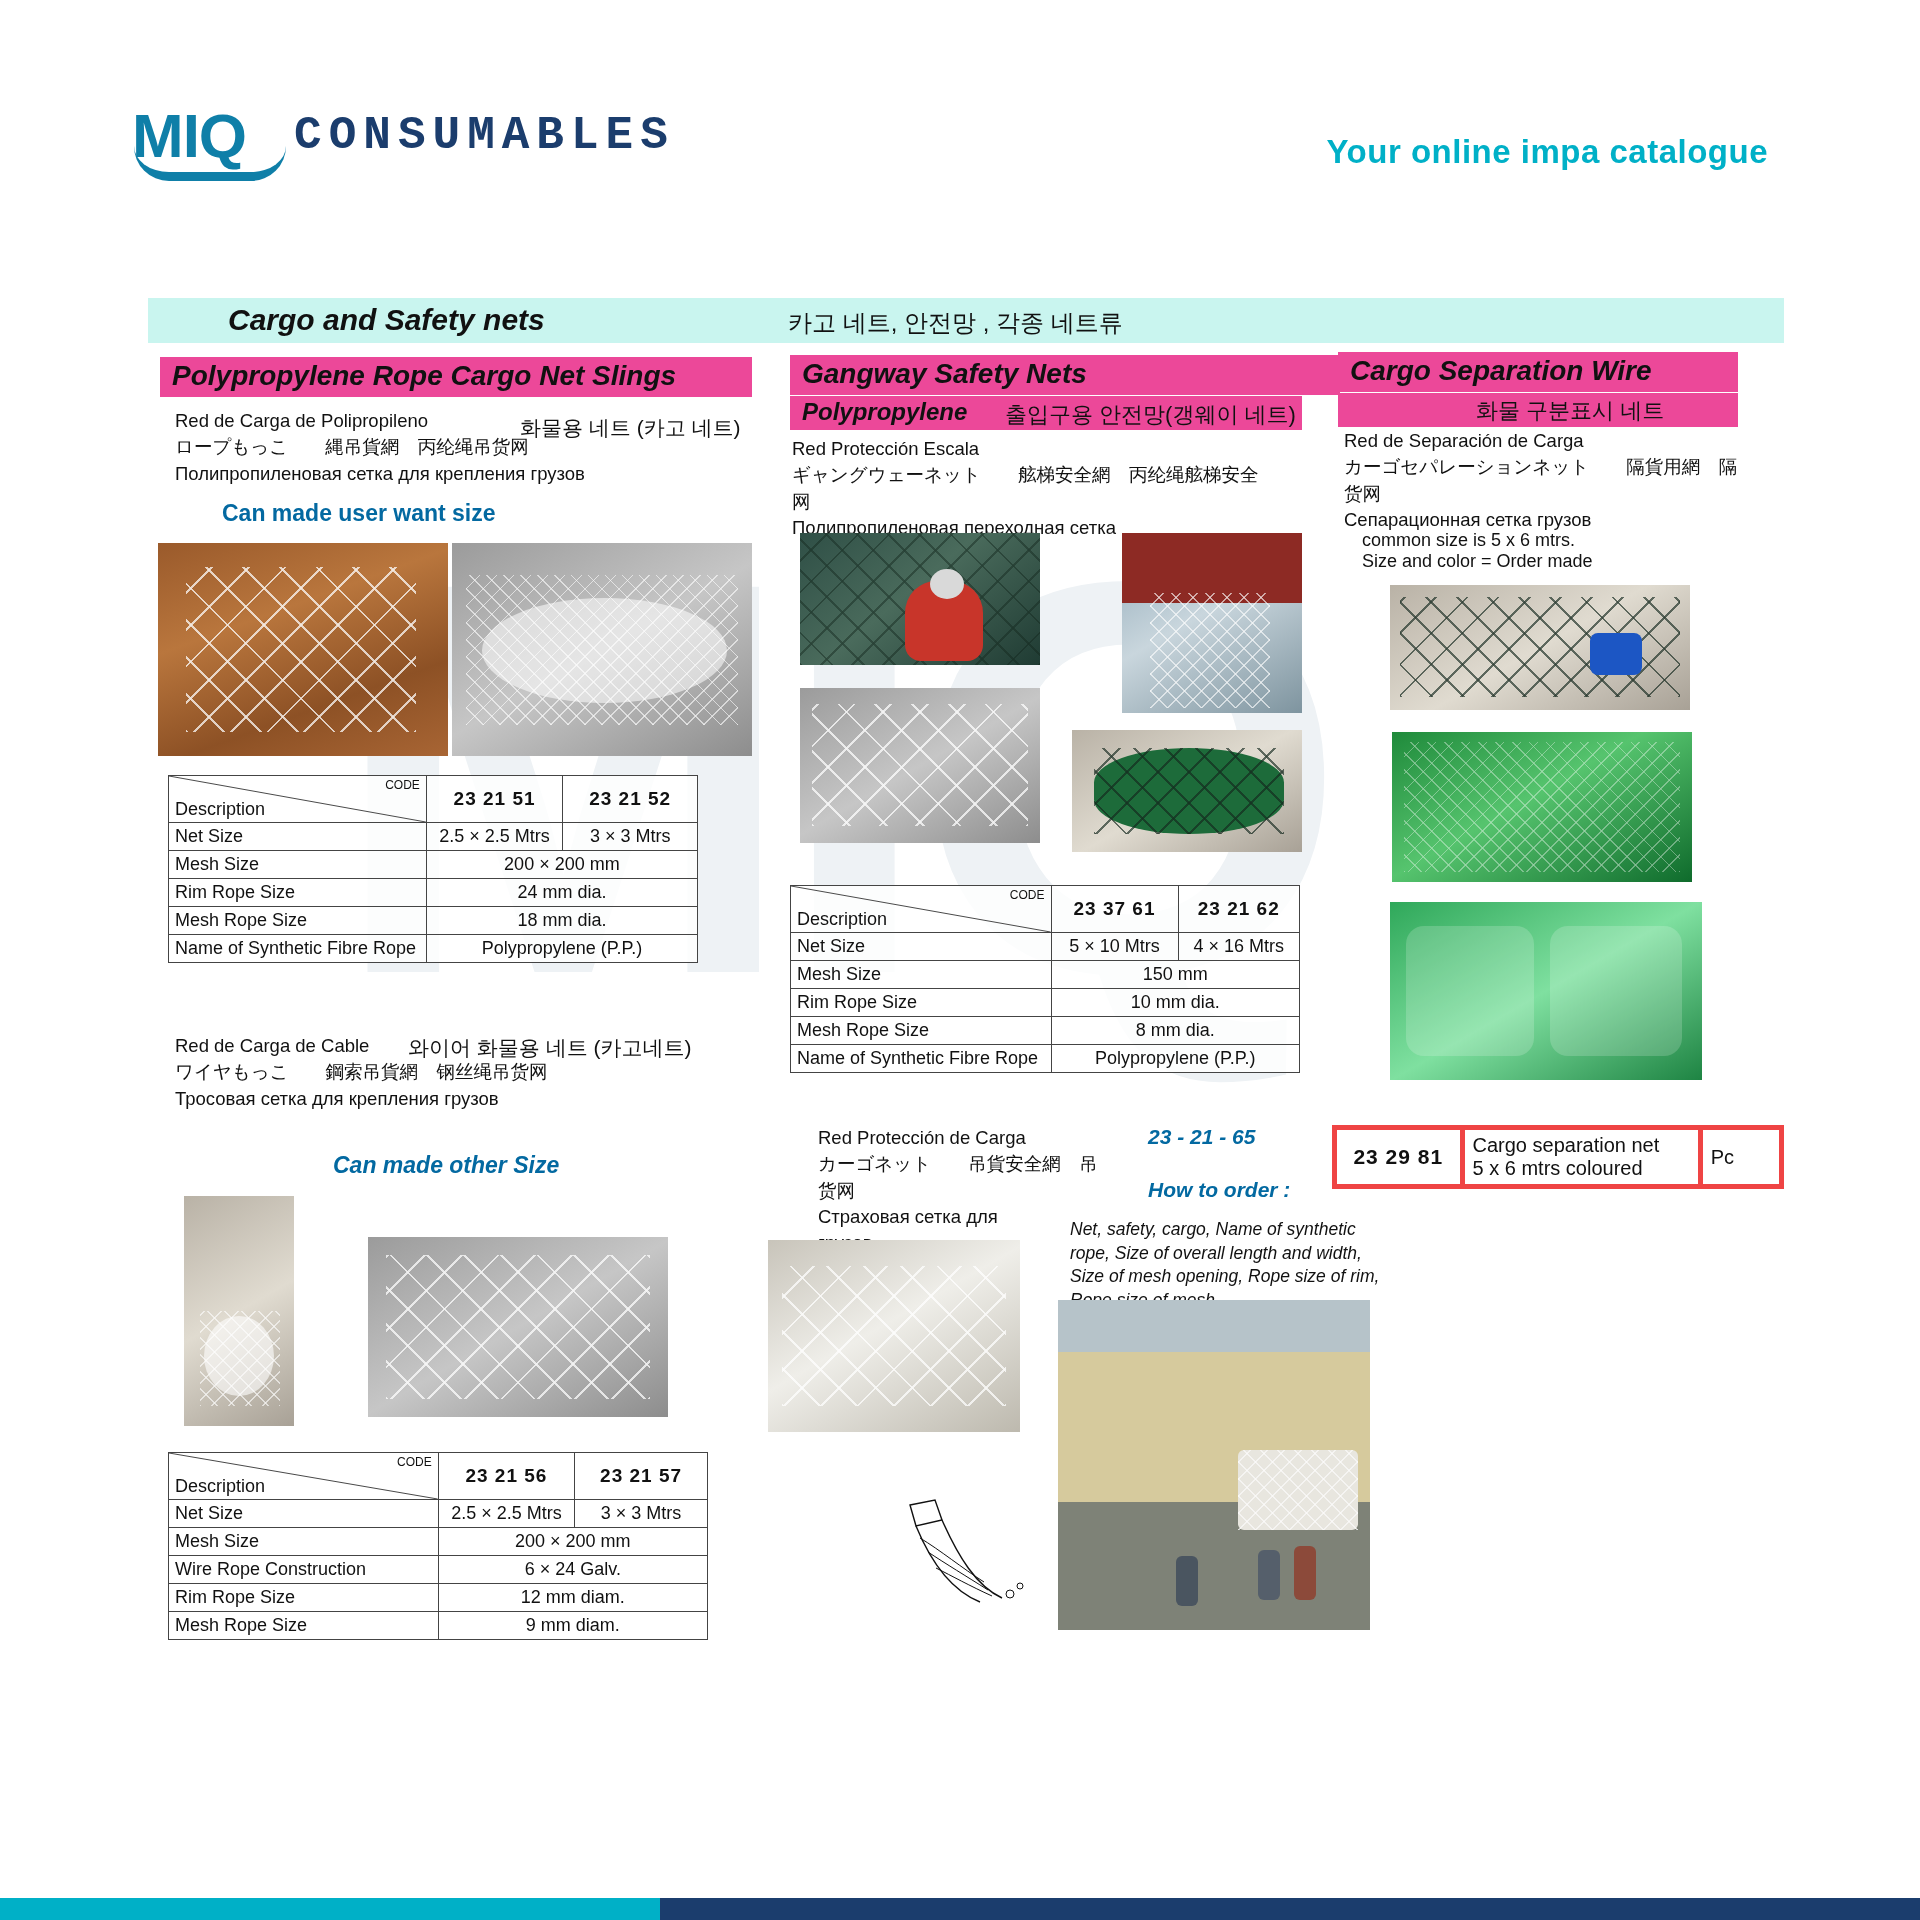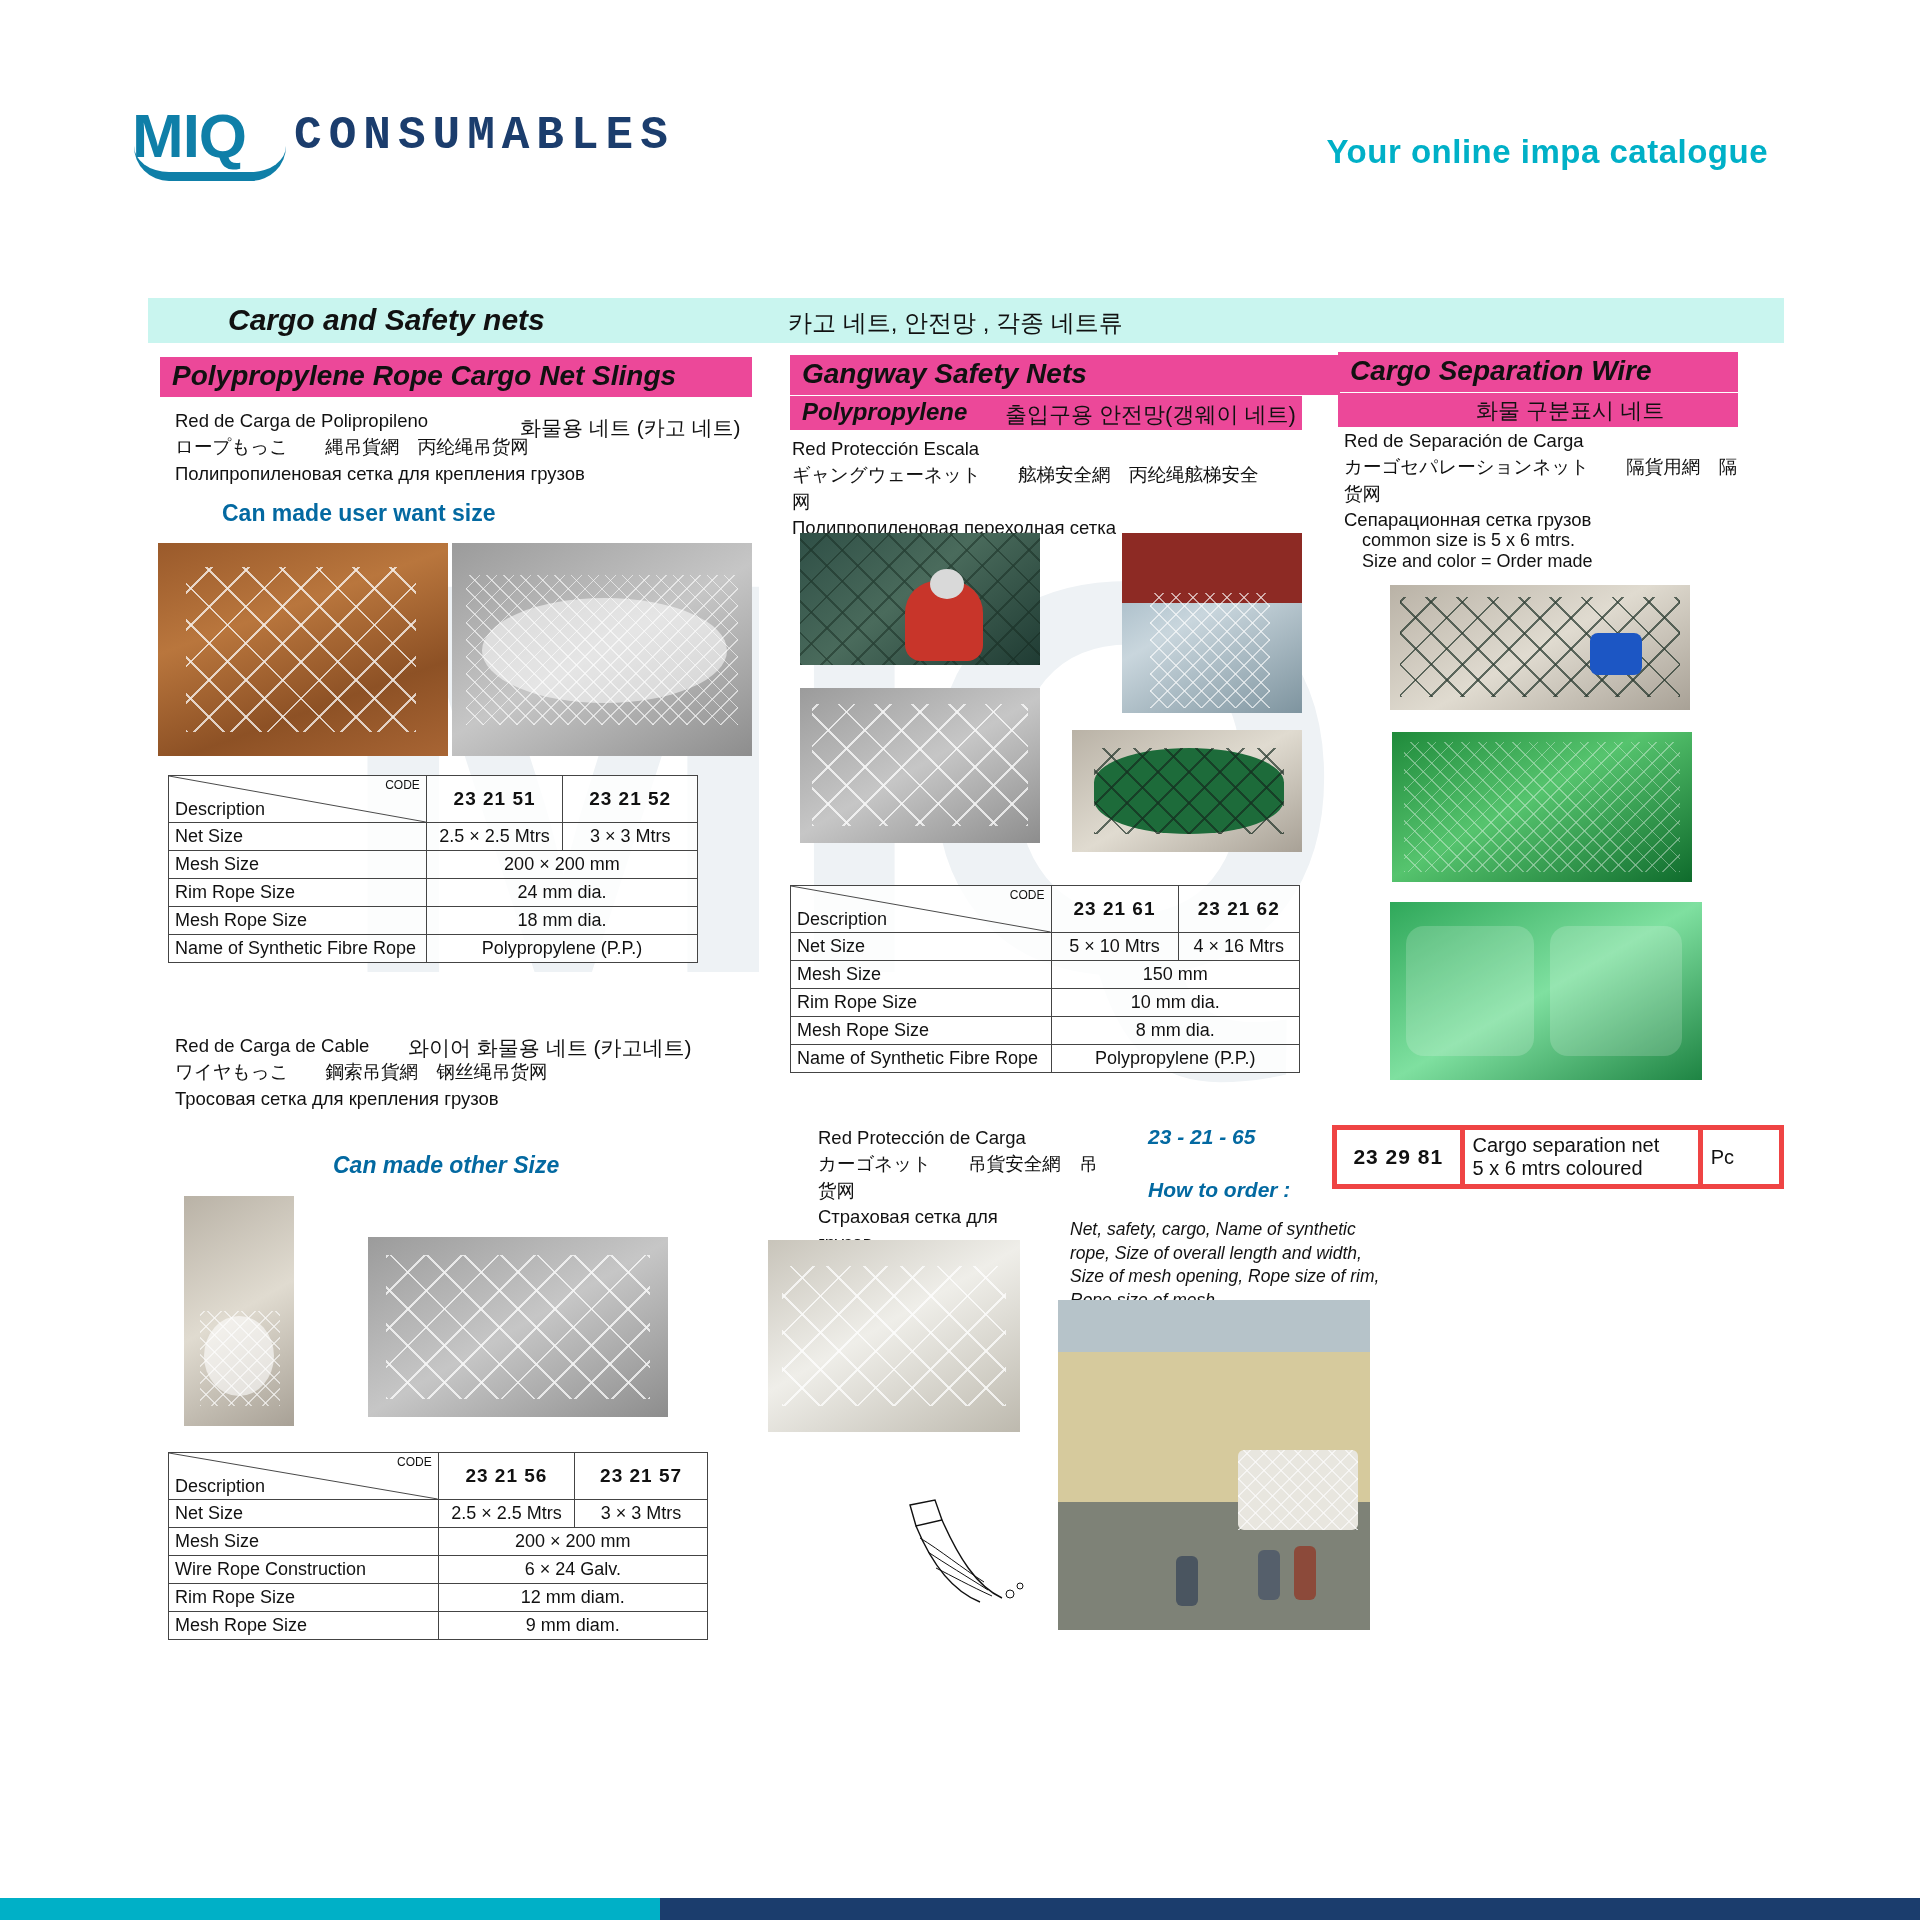--- a/index.html
+++ b/index.html
@@ -303,21 +303,21 @@
         <tr>
       <td class="hdrcell" style="width:276px;">
         <div class="hdr-diag">
               <svg viewBox="0 0 276 46" preserveAspectRatio="none">
                 <line x1="0" y1="0" x2="276" y2="46" stroke="#444" stroke-width="1"></line>
               </svg>
             </div>
         <div class="hdr-code">CODE</div>
         <div class="hdr-desc">Description</div>
       </td>
-      <td class="code" style="width:120px;">23 21 61</td>
+      <td class="code" style="width:120px;">23 37 61</td>
       <td class="code" style="width:114px;">23 21 62</td>
     </tr>
     <tr>
       <td>Net Size</td>
       <td class="ctr">5 × 10 Mtrs</td>
       <td class="ctr">4 × 16 Mtrs</td>
     </tr>
     <tr>
       <td>Mesh Size</td>
       <td class="ctr" colspan="2">150 mm</td>

